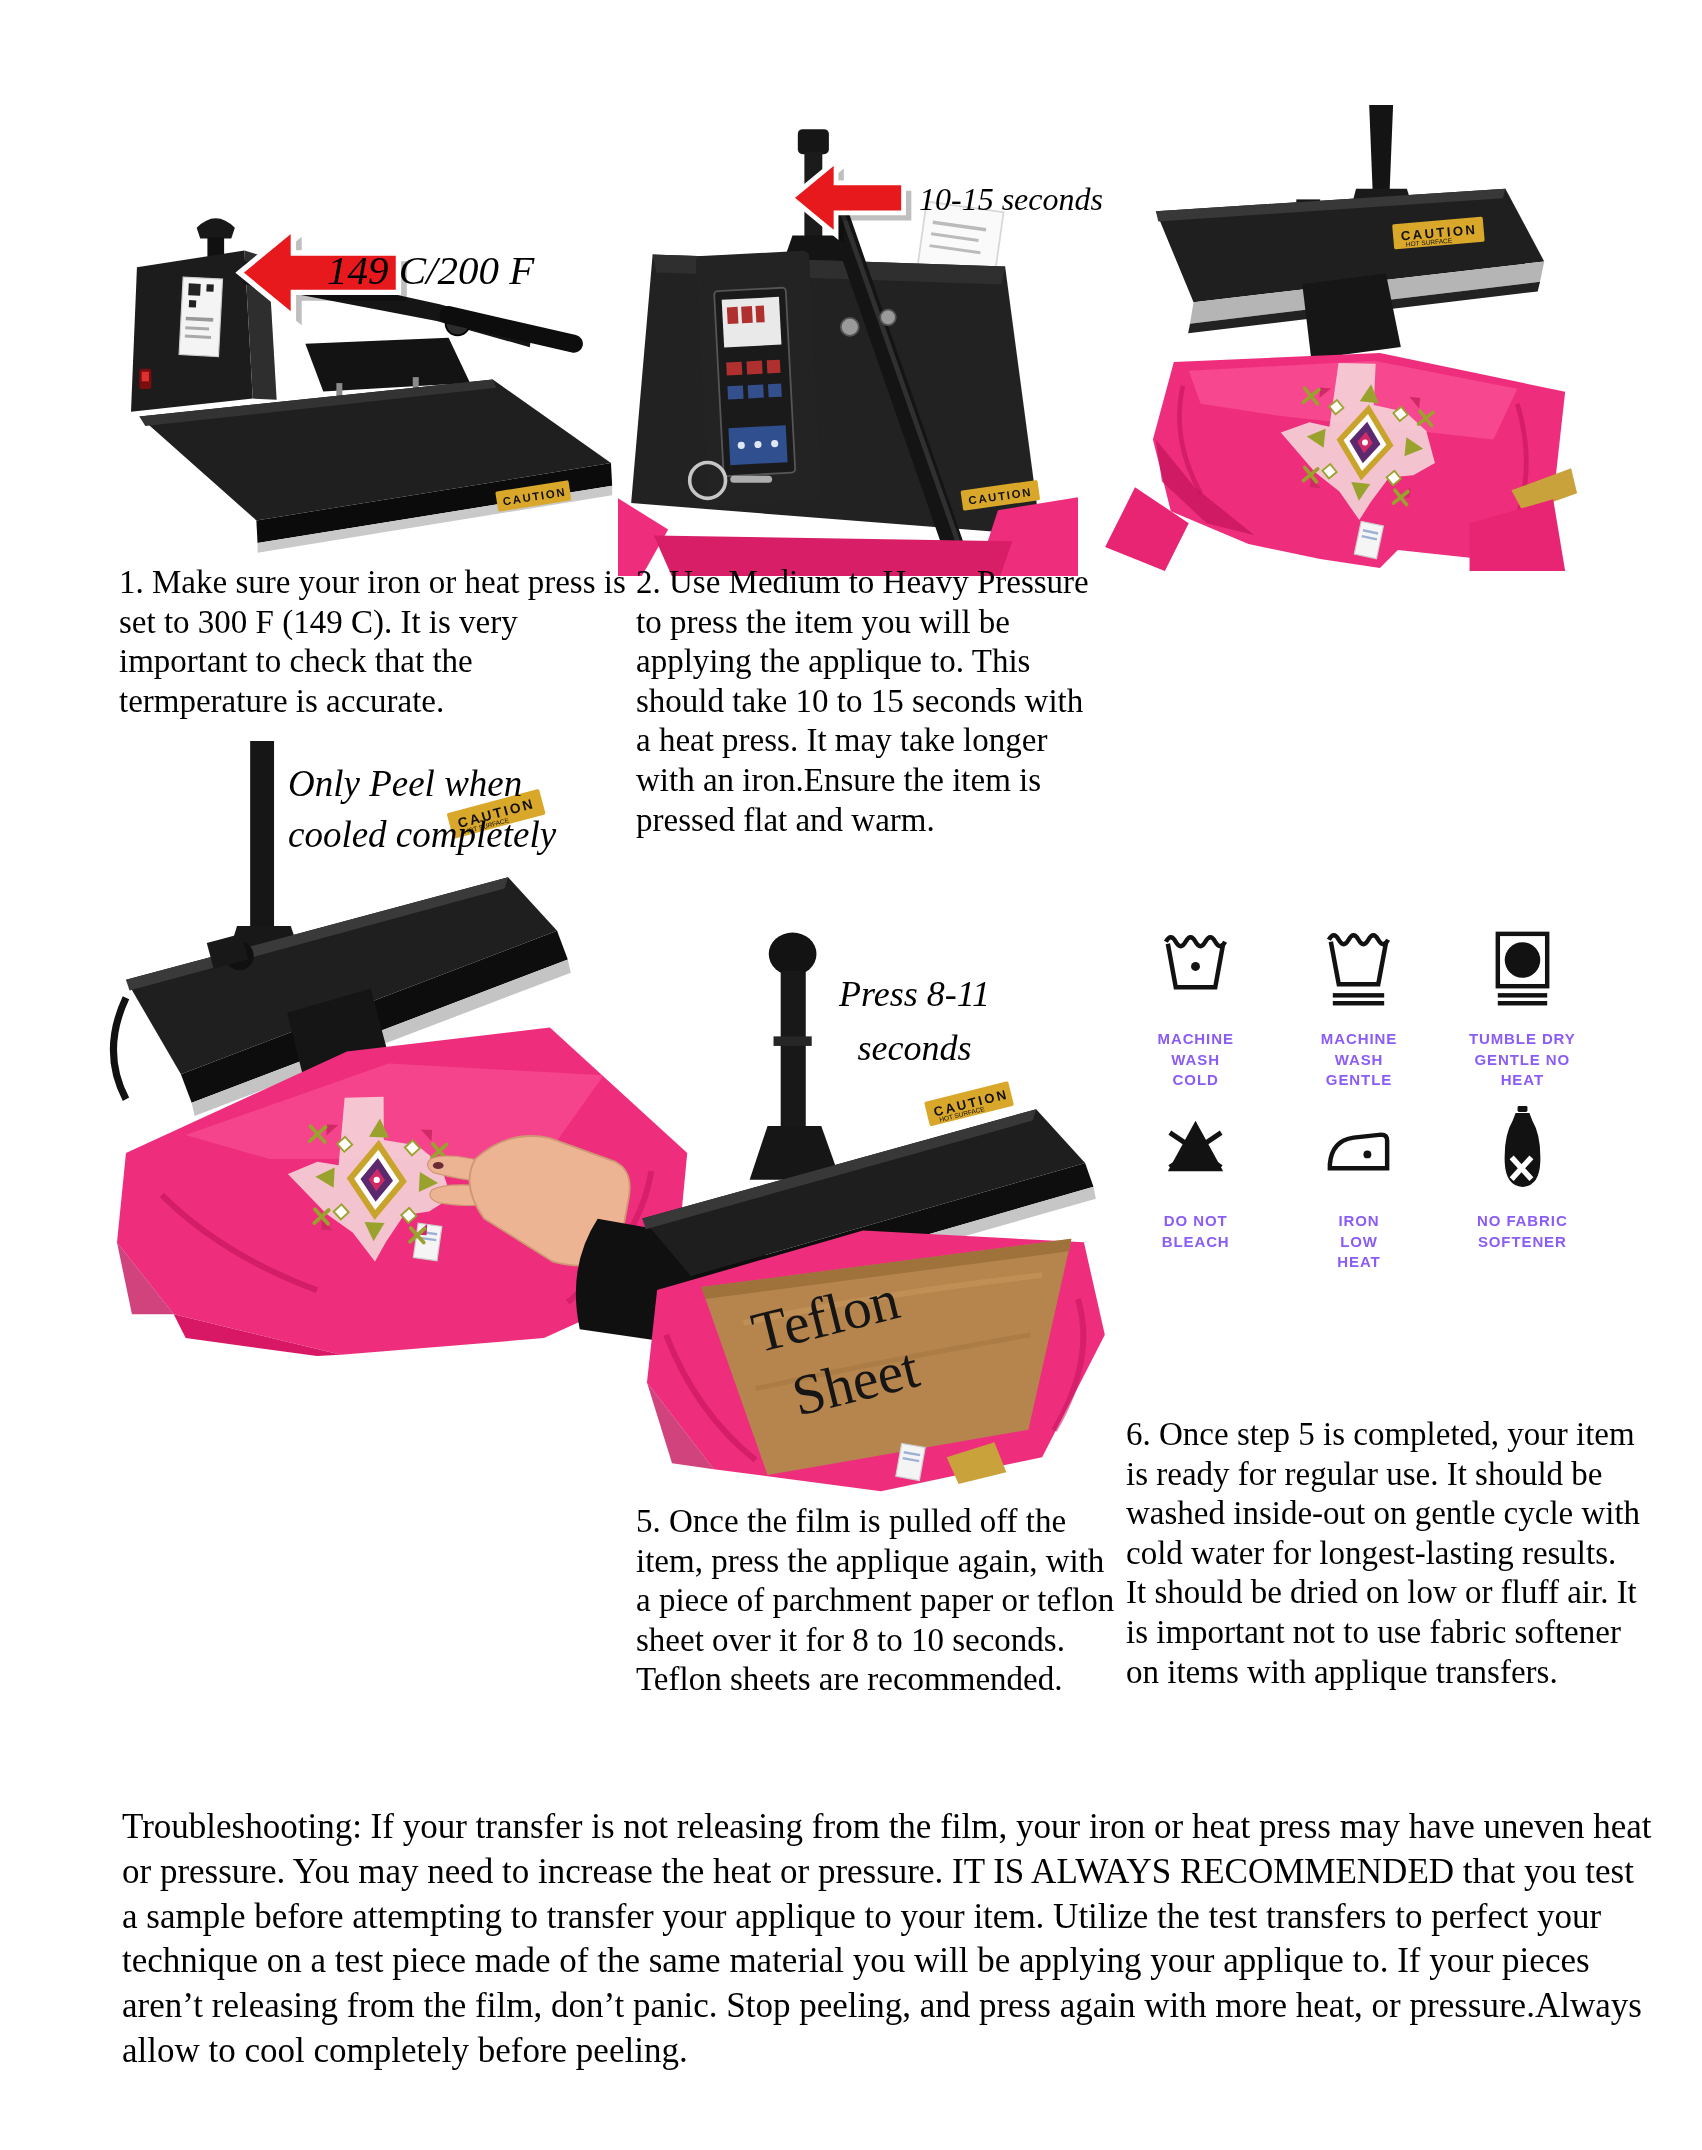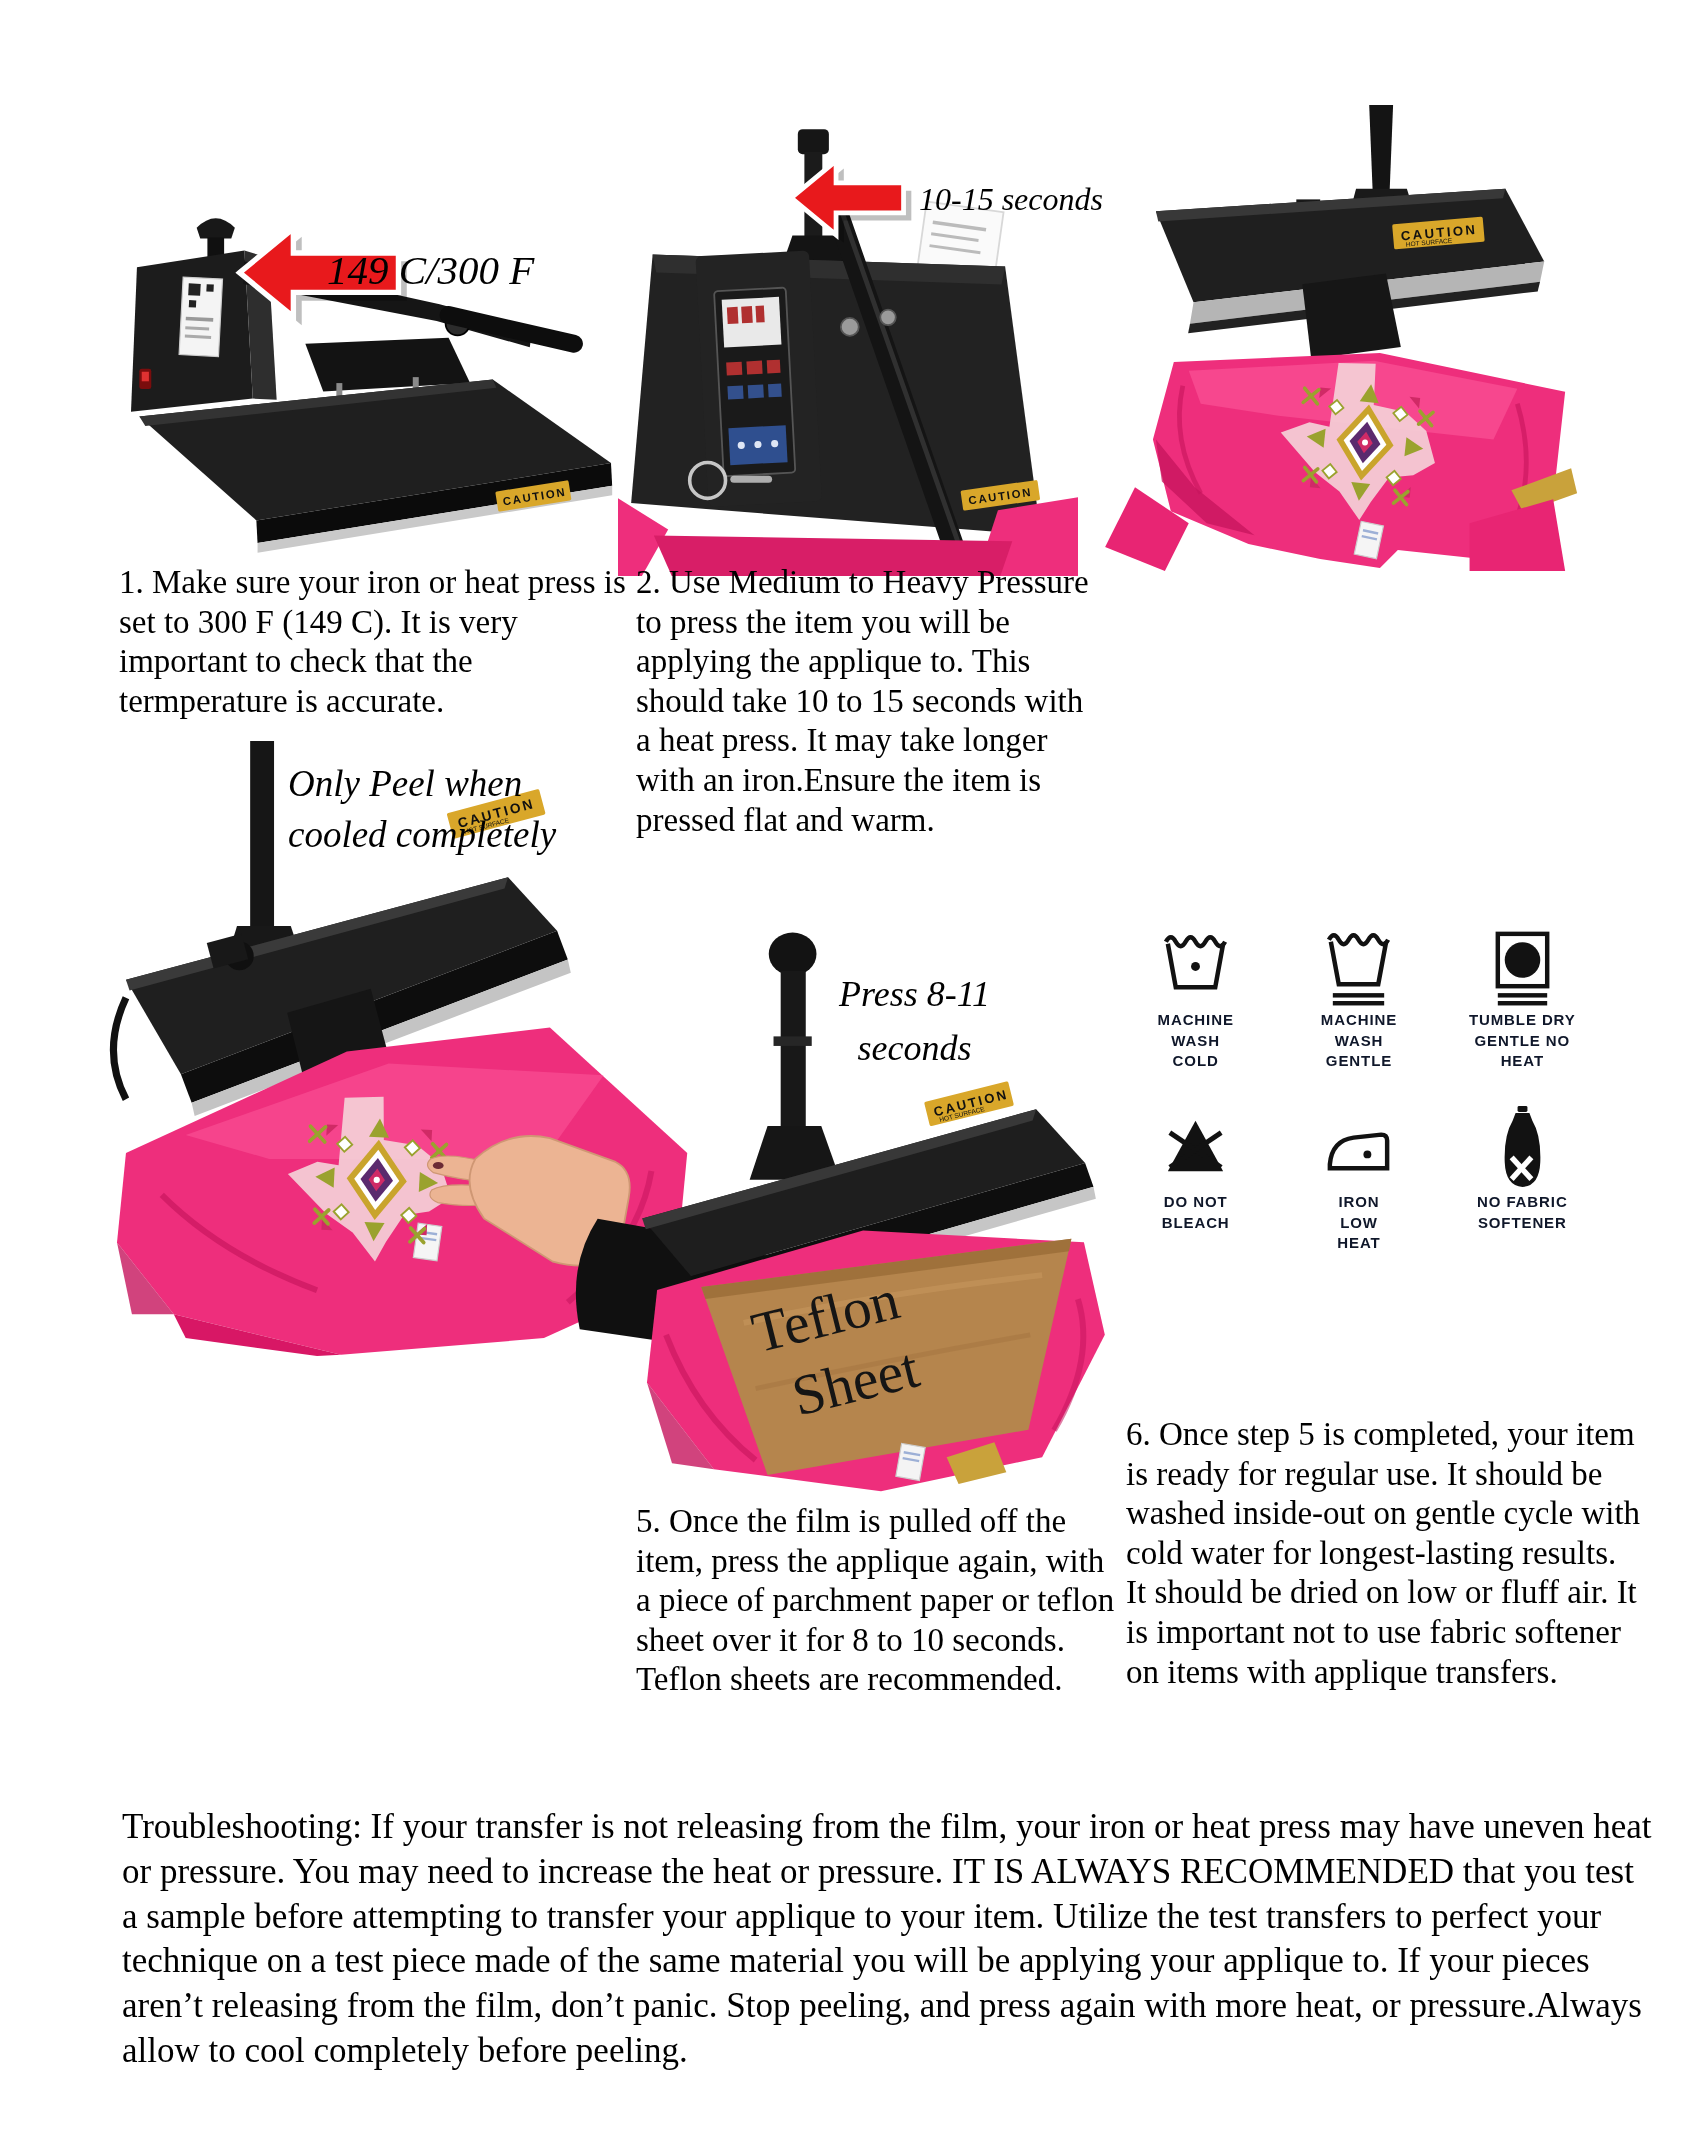--- a/index.html
+++ b/index.html
@@ -22,22 +22,22 @@
   #step6{left:1126px;top:1415px;width:526px;}
   #trouble{left:122px;top:1805px;width:1535px;position:absolute;font-size:35px;line-height:1.28;}
   #care-grid{
     position:absolute;left:1114px;top:923px;width:490px;
     display:grid;grid-template-columns:repeat(3,1fr);grid-auto-rows:182px;
     justify-items:center;text-align:center;
   }
   .care-cell{display:flex;flex-direction:column;align-items:center;}
   .care-ico{width:79px;height:auto;display:block;}
   .care-label{
-    margin-top:1px;font-family:"Liberation Sans",sans-serif;font-weight:bold;
-    font-size:15px;line-height:1.35;letter-spacing:0.9px;color:#0f172a;white-space:pre-line;
+    margin-top:20px;font-family:"Liberation Sans",sans-serif;font-weight:bold;
+    font-size:15px;line-height:1.35;letter-spacing:0.9px;color:#8b5cf6;white-space:pre-line;
   }
   svg text{font-family:"Liberation Sans",sans-serif;}
   svg text.serif{font-family:"Liberation Serif",serif;}
 </style>
 </head>
 <body>
 
 <div id="sheet">
 
   <svg class="fig" style="left:114px;top:161px" width="508" height="400" viewBox="0 0 850 670">
@@ -306,21 +306,21 @@
         <text class="serif" transform="translate(395,810) rotate(-14)" text-anchor="middle" font-size="96" fill="#151515">Sheet</text>
       </g>
       <g transform="rotate(10 480 910)">
         <rect x="460" y="885" width="40" height="56" fill="#f4f4f4" stroke="#ccc" stroke-width="2"></rect>
         <rect x="466" y="897" width="28" height="4" fill="#9db0d6"></rect>
         <rect x="466" y="907" width="28" height="4" fill="#9db0d6"></rect>
       </g>
     </g>
   </svg>
 
-  <div class="annot" id="a-temp">149 C/300 F</div>
+  <div class="annot" id="a-temp">149 C/200 F</div>
   <div class="annot" id="a-1015">10-15 seconds</div>
   <div class="annot" id="a-peel">Only Peel when
 cooled completely</div>
   <div class="annot" id="a-press810">Press 8-11
 seconds</div>
 
   <div class="step" id="step1">1. Make sure your iron or heat press is set to 300 F (149 C). It is very important to check that the termperature is accurate.</div>
   <div class="step" id="step2">2. Use Medium to Heavy Pressure to press the item you will be applying the applique to. This should take 10 to 15 seconds with a heat press. It may take longer with an iron.Ensure the item is pressed flat and warm.</div>
   <div class="step" id="step5">5. Once the film is pulled off the item, press the applique again, with a piece of parchment paper or teflon sheet over it for 8 to 10 seconds. Teflon sheets are recommended.</div>
   <div class="step" id="step6">6. Once step 5 is completed, your item is ready for regular use. It should be washed inside-out on gentle cycle with cold water for longest-lasting results.

